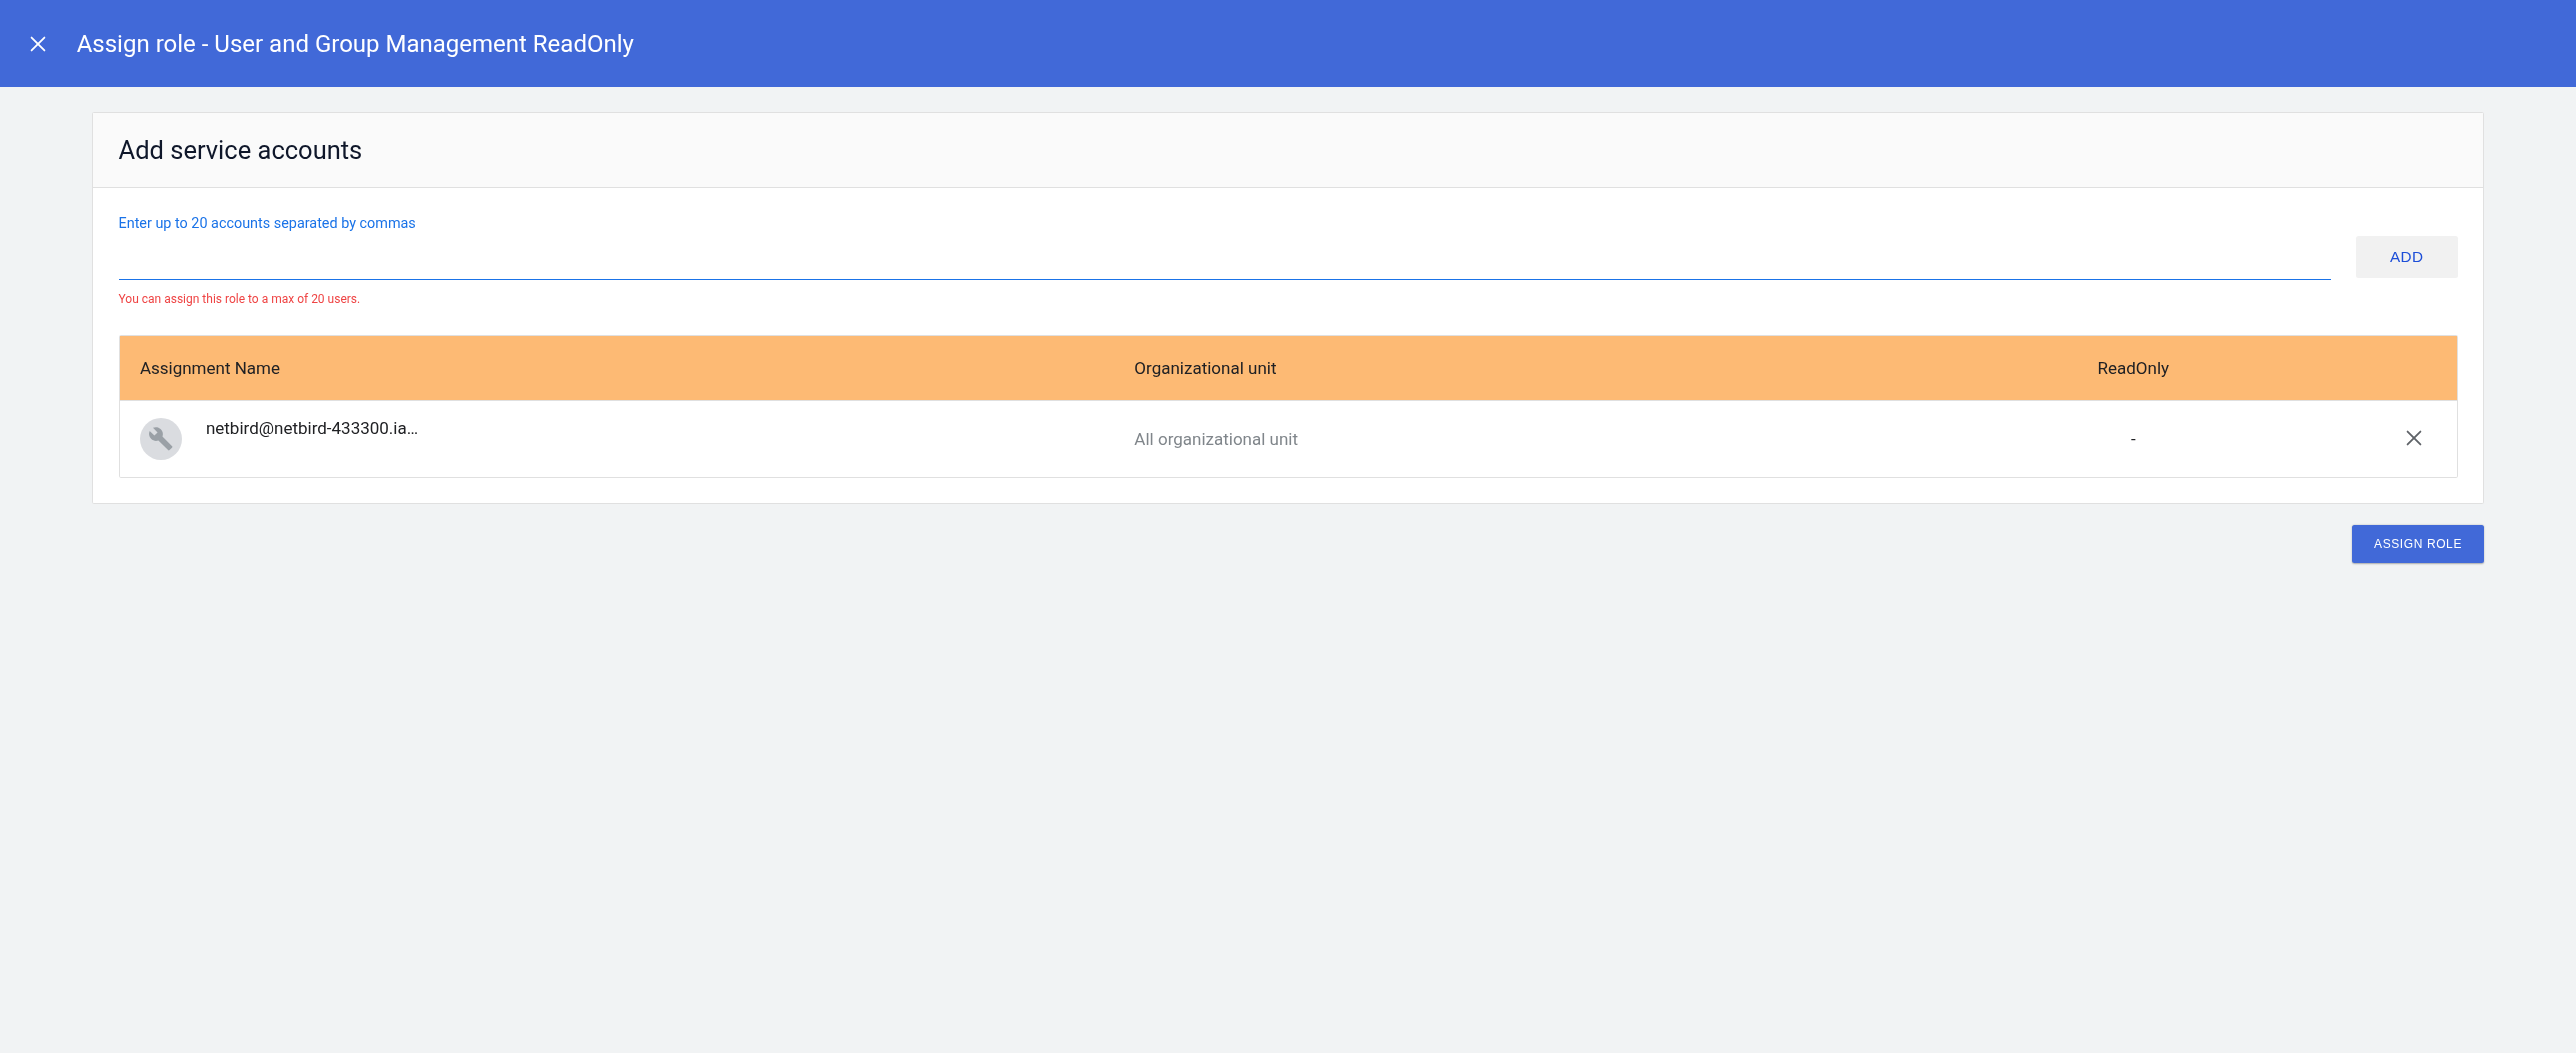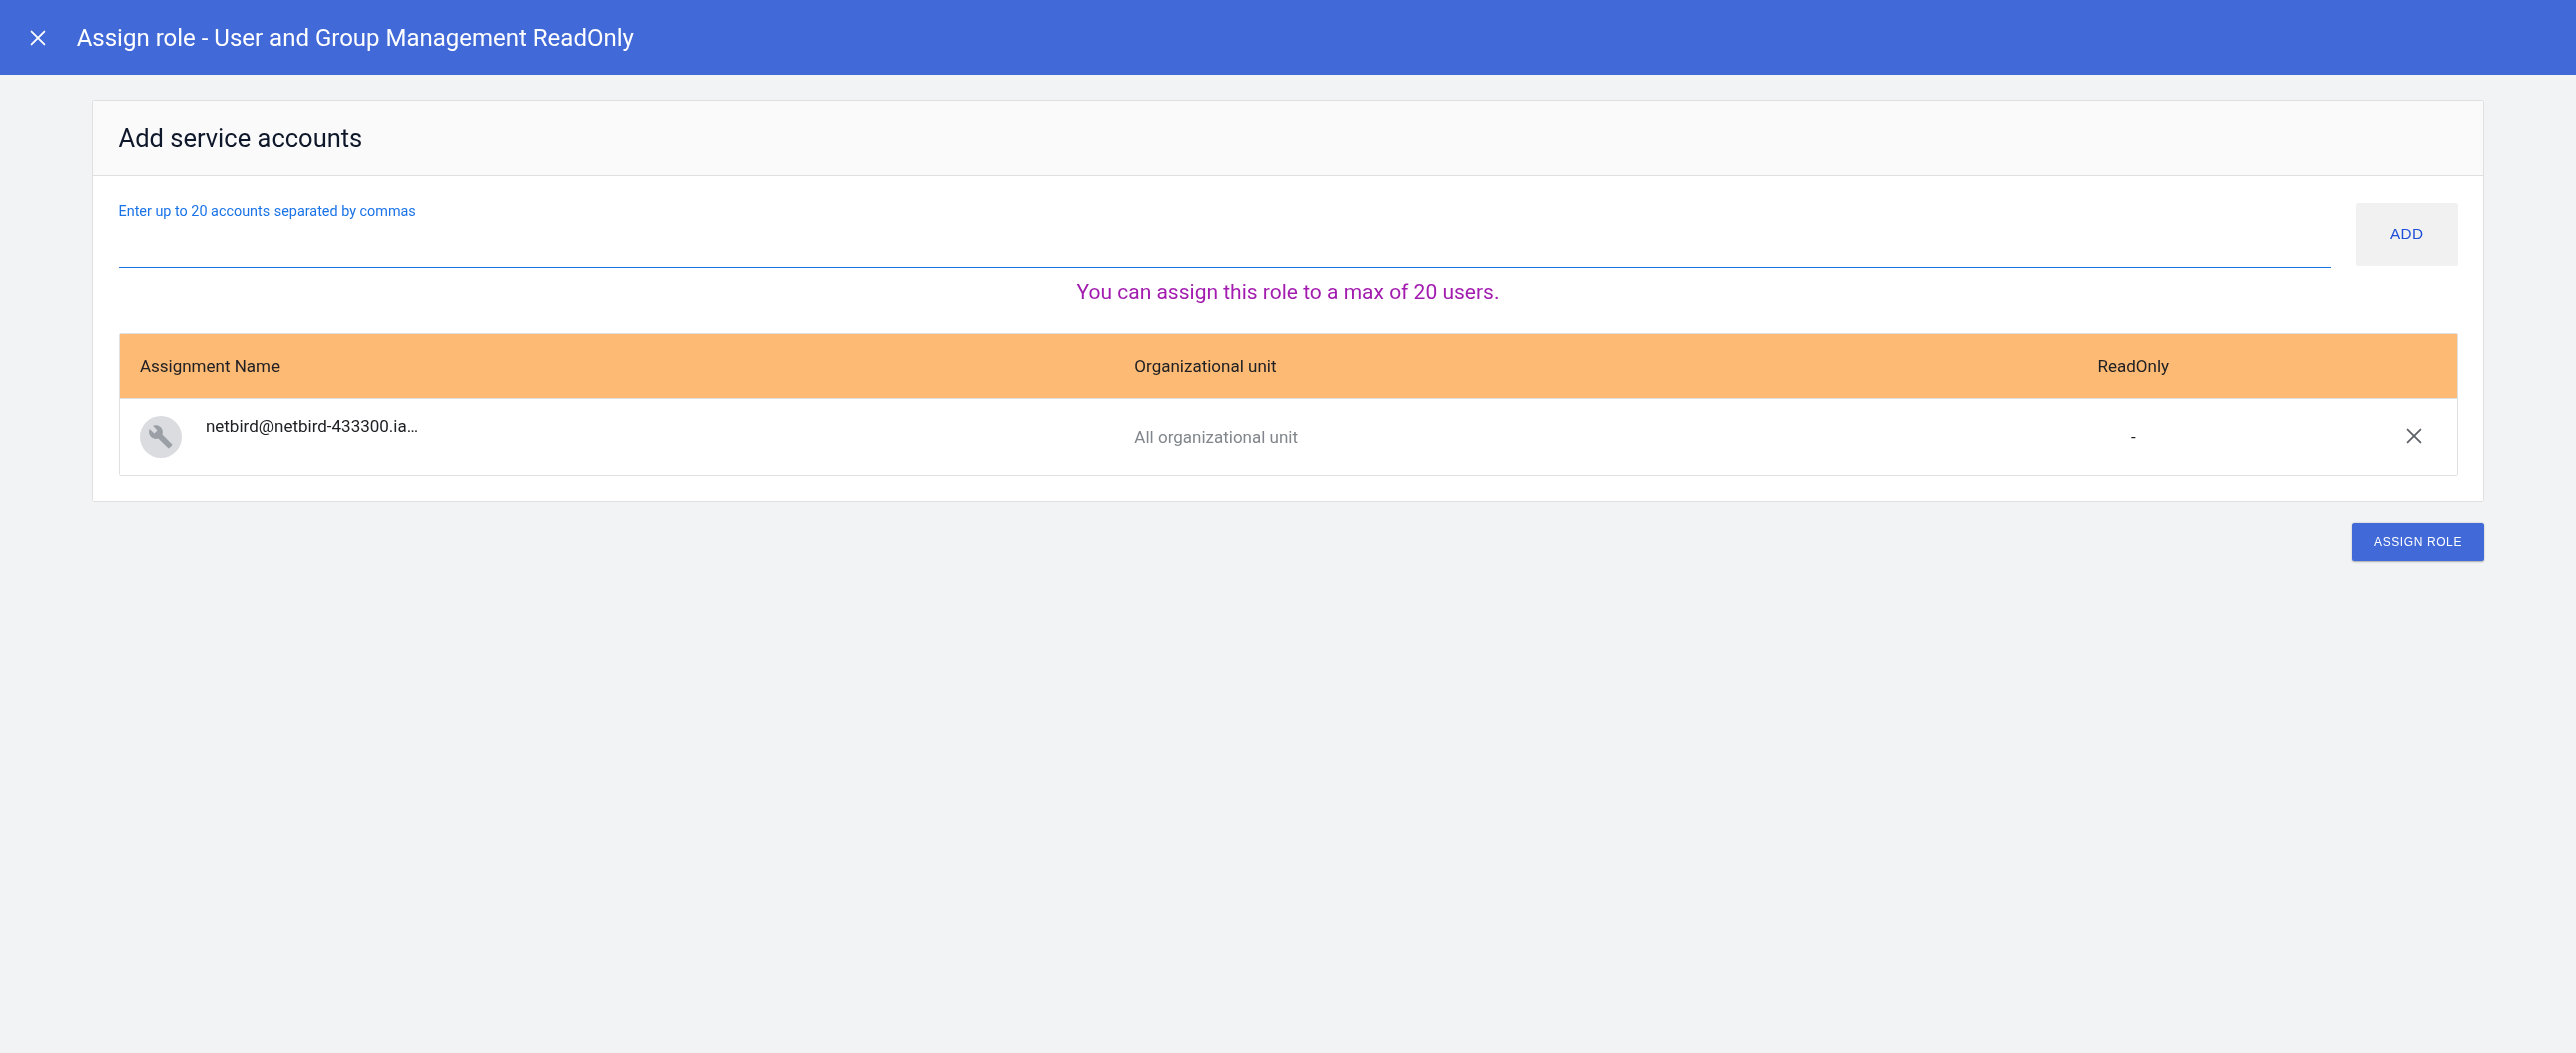--- a/index.html
+++ b/index.html
@@ -12,21 +12,21 @@
       font-family: 'Google Sans', Roboto, Arial, sans-serif;
       background-color: #f1f3f4;
       color: #202124;
       width: 2576px;
       transform-origin: top left;
     }
 
     
     .header-bar {
       background-color: #4169d8;
-      height: 75px;
+      height: 87px;
       display: flex;
       align-items: center;
       padding: 0 17px;
       gap: 18.7px;
     }
 
     .close-icon {
       width: 41px;
       height: 41px;
       display: flex;
@@ -65,20 +65,21 @@
       padding: 22px 25.5px;
       font-size: 25.5px;
       color: #0f172a;
       font-weight: 400;
     }
 
     
     .input-area {
       padding: 27px 25.5px 25.5px 25.5px;
       display: flex;
+      align-items: flex-end;
       gap: 25.5px;
     }
 
     .input-wrapper {
       flex: 1;
     }
 
     .floating-label {
       color: #1a73e8;
       font-size: 14.4px;
@@ -104,24 +105,23 @@
       font-weight: 500;
       letter-spacing: 0.4px;
       padding: 12px 34px;
       border-radius: 2.5px;
       cursor: pointer;
       margin-bottom: 1.7px;
     }
 
     .helper-text {
       padding: 0 25.5px 29px 25.5px;
-      color: #a21caf;
-      font-size: 21px;
+      color: #ef4444;
+      font-size: 12px;
       margin-top: -13.6px;
-      text-align: center;
     }
 
     
     .table-container {
       margin: 0 25.5px 25.5px 25.5px;
       border: 0.8px solid #e0e0e0;
       border-radius: 1.7px;
     }
 
     table {

